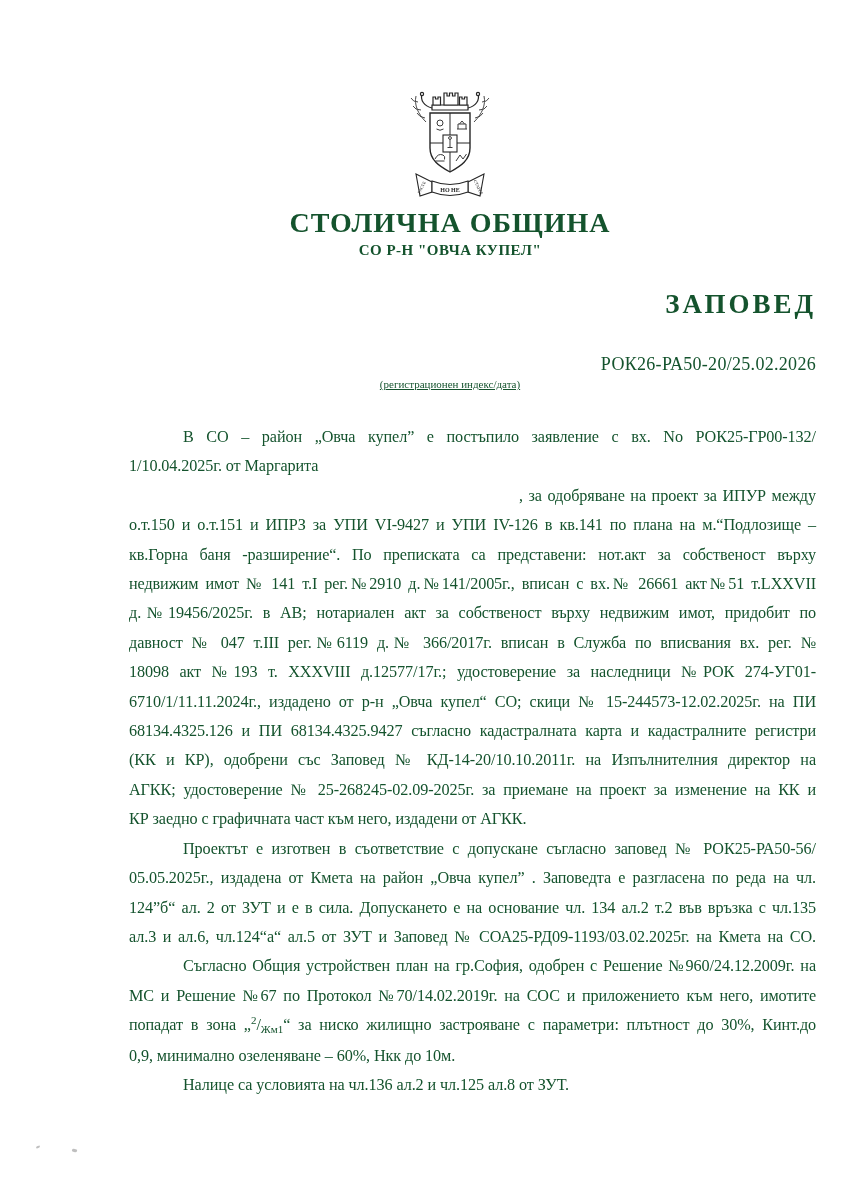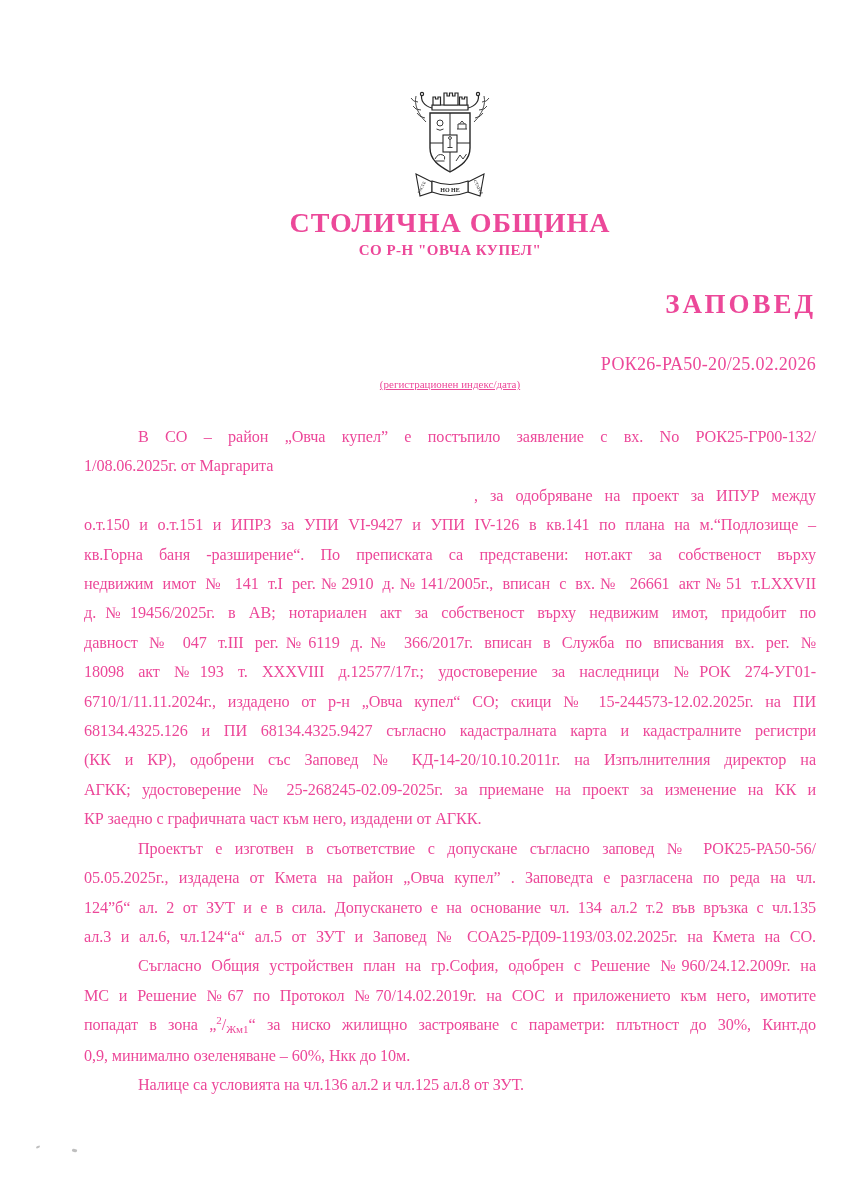--- a/index.html
+++ b/index.html
@@ -4,21 +4,21 @@
 <style>
   html,body{margin:0;padding:0;}
   body{
     width:849px;height:1200px;
     background:#f2f2f0;
     font-family:"Liberation Serif","DejaVu Serif",serif;
     overflow:hidden;
   }
   .page{
     position:relative;width:849px;height:1200px;
-    background:#ffffff;color:#ec4899;overflow:hidden;
+    background:#ffffff;color:#14532d;overflow:hidden;
   }
   .content{position:absolute;left:84px;top:0;width:732px;height:1200px;}
 
   .emblem-wrap{position:absolute;top:88px;left:0;width:100%;text-align:center;}
   .municipality{
     position:absolute;top:207px;left:0;width:100%;text-align:center;
     font-size:28px;font-weight:bold;letter-spacing:1px;white-space:nowrap;
   }
   .district{
     position:absolute;top:242px;left:0;width:100%;text-align:center;
@@ -33,21 +33,21 @@
     font-size:18px;letter-spacing:.3px;white-space:nowrap;
   }
   .reg-caption{
     position:absolute;top:378px;left:0;width:100%;text-align:center;
     font-size:11px;white-space:nowrap;text-decoration:underline;
   }
 
   .doc-body{position:absolute;top:423px;left:0;width:732px;}
   .line{
     font-size:16.2px;line-height:29.4px;letter-spacing:-0.1px;
-    white-space:nowrap;text-align:left;
+    white-space:nowrap;text-align:left;margin-left:45px;
   }
   .line.just{text-align:justify;text-align-last:justify;}
   .line.ind{text-indent:54px;}
   .sup{font-size:11px;position:relative;top:-6px;letter-spacing:0;}
   .sub{font-size:11px;position:relative;top:3px;letter-spacing:0;}
 
   .speck{position:absolute;background:#8a8a8a;border-radius:50% 20% 50% 30%;opacity:.55;}
   .speck.s1{left:36px;top:1146px;width:4px;height:2px;transform:rotate(-20deg);}
   .speck.s2{left:72px;top:1149px;width:5px;height:3px;transform:rotate(15deg);}
 
@@ -117,21 +117,21 @@
     <div class="municipality">СТОЛИЧНА ОБЩИНА</div>
     <div class="district">СО Р-Н "ОВЧА КУПЕЛ"</div>
 
     <div class="doc-title">ЗАПОВЕД</div>
 
     <div class="reg-index">РОК26-РА50-20/25.02.2026</div>
     <div class="reg-caption">(регистрационен индекс/дата)</div>
 
     <main class="doc-body">
         <div class="line just ind"><span>В СО – район „Овча купел” е постъпило заявление с вх. No РОК25-ГР00-132/</span></div>
-        <div class="line"><span>1/08.06.2025г. от Маргарита</span></div>
+        <div class="line"><span>1/10.04.2025г. от Маргарита</span></div>
         <div class="line just" style="padding-left: 390px;"><span>, за одобряване на проект за ИПУР между</span></div>
         <div class="line just"><span>о.т.150 и о.т.151 и ИПРЗ за УПИ VI-9427 и УПИ IV-126 в кв.141 по плана на м.“Подлозище –</span></div>
         <div class="line just"><span>кв.Горна баня -разширение“. По преписката са представени: нот.акт за собственост върху</span></div>
         <div class="line just"><span>недвижим имот № 141 т.I рег.№2910 д.№141/2005г., вписан с вх.№ 26661 акт№51 т.LXXVII</span></div>
         <div class="line just"><span>д.№19456/2025г. в АВ; нотариален акт за собственост върху недвижим имот, придобит по</span></div>
         <div class="line just"><span>давност № 047 т.III рег.№6119 д.№ 366/2017г. вписан в Служба по вписвания вх. рег. №</span></div>
         <div class="line just"><span>18098 акт №193 т. XXXVIII д.12577/17г.; удостоверение за наследници №РОК 274-УГ01-</span></div>
         <div class="line just"><span>6710/1/11.11.2024г., издадено от р-н „Овча купел“ СО; скици № 15-244573-12.02.2025г. на ПИ</span></div>
         <div class="line just"><span>68134.4325.126 и ПИ 68134.4325.9427 съгласно кадастралната карта и кадастралните регистри</span></div>
         <div class="line just"><span>(КК и КР), одобрени със Заповед № КД-14-20/10.10.2011г. на Изпълнителния директор на</span></div>

